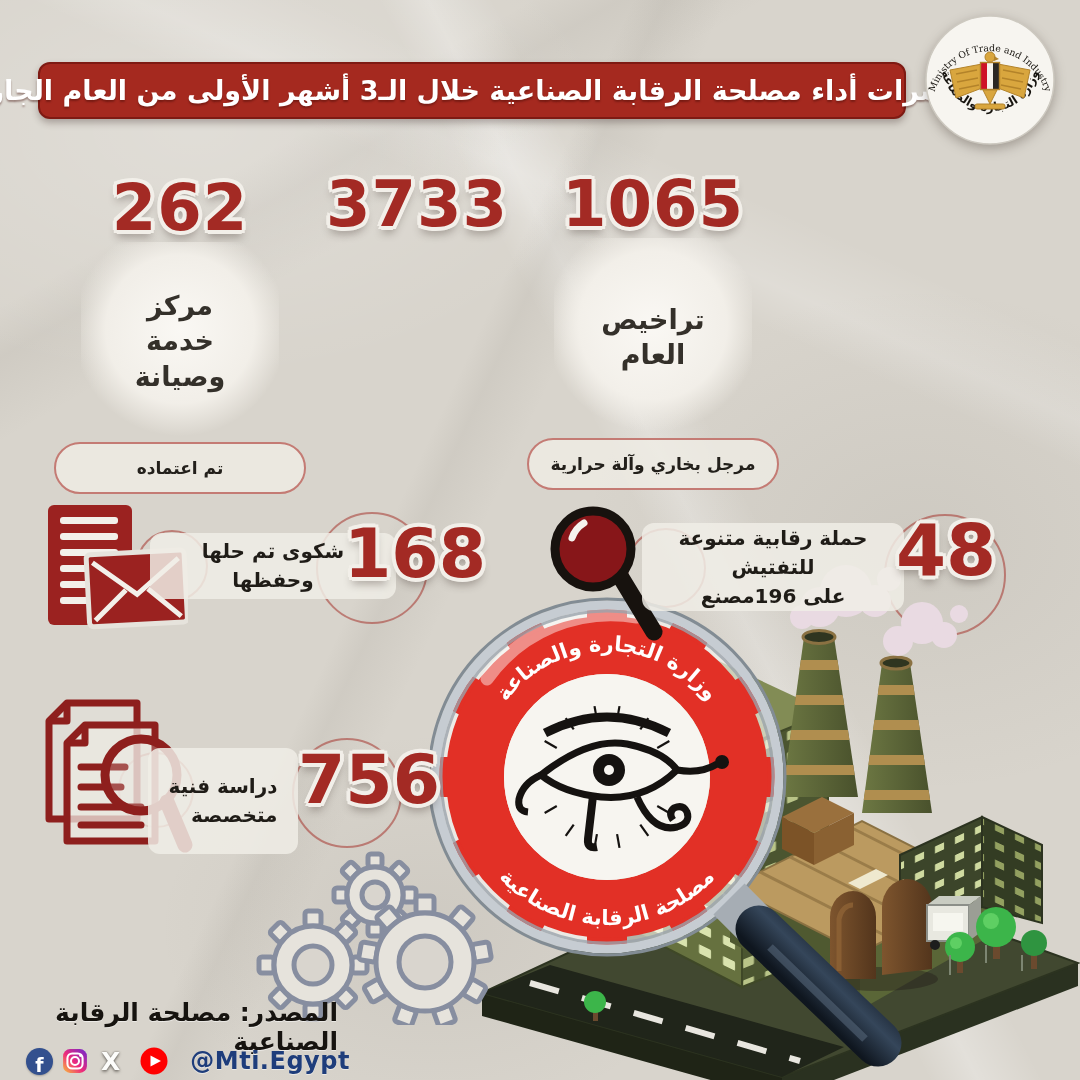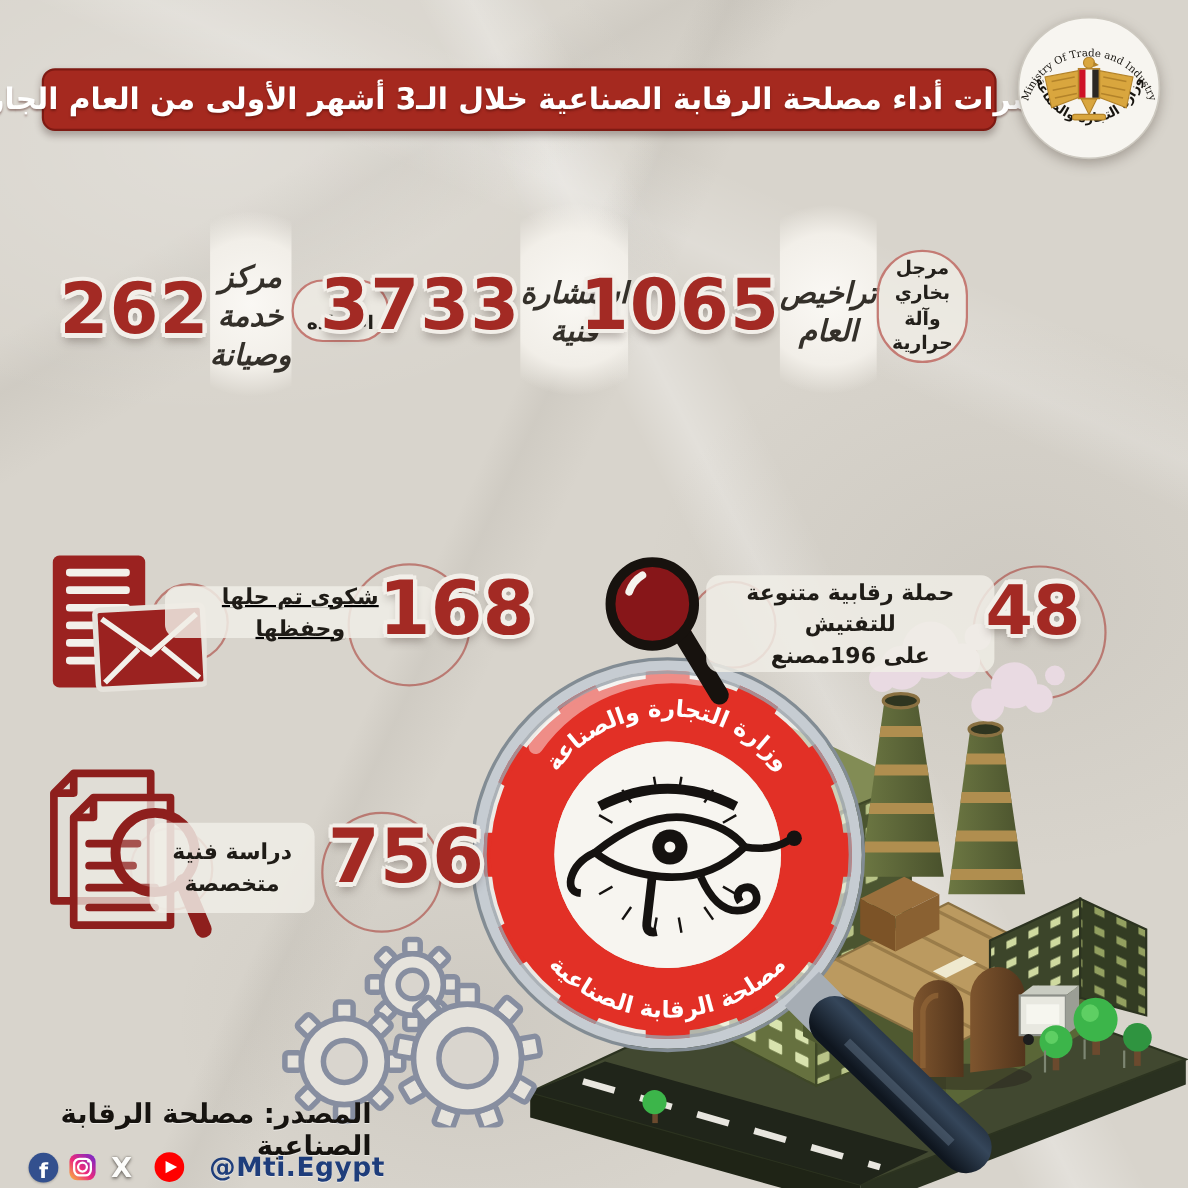--- a/index.html
+++ b/index.html
@@ -20,31 +20,31 @@
   .header-bar { position:absolute; left:38px; top:62px; width:868px; height:57px;
     background:#a5291f; border:2px solid #7e1a13; border-radius:12px;
     box-shadow:0 4px 7px rgba(50,30,25,.30);
     display:flex; align-items:center; justify-content:center; direction:rtl; }
   .header-bar .title { color:#fff; font-weight:bold; font-size:27px; white-space:nowrap;
     text-shadow:0 2px 2px rgba(60,10,5,.4); }
   
   .ministry-logo { position:absolute; left:924px; top:14px; width:132px; height:132px;
     filter:drop-shadow(0 4px 6px rgba(60,50,40,.35)); }
   
-  .stat-col { position:absolute; width:252px; display:flex; flex-direction:row; align-items:center; }
+  .stat-col { position:absolute; width:252px; display:flex; flex-direction:column; align-items:center; }
   .col-a { left:54px;  top:176px; }
   .col-b { left:291px; top:172px; }
   .col-c { left:527px; top:172px; }
   .col-d { left:765px; top:170px; }
   .stat-value { font-size:64px; font-weight:bold; color:#a32a24; letter-spacing:1px; line-height:1;
     text-shadow:-3px -3px 0 #f2efe9, 3px -3px 0 #f2efe9, -3px 3px 0 #f2efe9, 3px 3px 0 #f2efe9,
       -4px 0 0 #f2efe9, 4px 0 0 #f2efe9, 0 -4px 0 #f2efe9, 0 4px 0 #f2efe9, 0 7px 9px rgba(50,35,28,.35); }
-  .stat-circle { width:198px; height:198px; margin-top:13px; display:flex; align-items:center; justify-content:center;
+  .stat-circle { width:198px; height:198px; margin-top:2px; display:flex; align-items:center; justify-content:center;
     background:radial-gradient(circle at 50% 44%, rgba(251,249,245,.97) 0%, rgba(245,242,236,.88) 50%, rgba(245,242,236,0) 72%);
-    text-align:center;font-style:italic; }
+    text-align:center; }
   .stat-label { font-size:27px; font-weight:bold; color:#34302a; line-height:1.3; white-space:pre-line; direction:rtl; }
   .pill { margin-top:2px; width:100%; min-height:52px; border:2px solid #c47b74; border-radius:999px;
     background:rgba(240,237,230,.78); display:flex; align-items:center; justify-content:center;
     padding:4px 12px; text-align:center; }
   .pill span { font-size:17px; font-weight:bold; color:#23201b; direction:rtl; white-space:pre-line; line-height:1.35; }
   .pill.pill-lg { min-height:66px; }
   .pill.pill-lg span { font-size:15px; }
   
   .band { position:absolute; background:rgba(240,237,230,.85); border-radius:12px;
     display:flex; align-items:center; justify-content:center; text-align:center; z-index:2; }
@@ -113,24 +113,20 @@
       <div class="stat-label">مركز
 خدمة
 وصيانة</div>
     </div>
     <div class="pill">
         <span>تم اعتماده</span>
       </div>
   </div>
   <div class="stat-col col-b">
     <div class="stat-value">3733</div>
-    <div class="stat-circle">
-      <div class="stat-label">استشارة
-فنية</div>
-    </div>
   </div>
   <div class="stat-col col-c">
     <div class="stat-value">1065</div>
     <div class="stat-circle">
       <div class="stat-label">تراخيص
 العام</div>
     </div>
     <div class="pill">
         <span>مرجل بخاري وآلة حرارية</span>
       </div>
@@ -143,51 +139,51 @@
     <rect x="30" y="46" width="58" height="7" rx="3" fill="#f3f0ea"></rect>
     <rect x="30" y="62" width="40" height="7" rx="3" fill="#f3f0ea"></rect>
     <rect x="30" y="78" width="30" height="7" rx="3" fill="#f3f0ea"></rect>
     <rect x="30" y="94" width="30" height="7" rx="3" fill="#f3f0ea"></rect>
     <g transform="translate(56,52) rotate(-3)">
       <rect x="0" y="0" width="98" height="72" rx="4" fill="#9b2220" stroke="#e6e3dc" stroke-width="5"></rect>
       <path d="M 6,8 L 49,42 L 92,8" stroke="#f3f0ea" stroke-width="5" fill="none"></path>
       <path d="M 6,66 L 38,37 M 92,66 L 60,37" stroke="#f3f0ea" stroke-width="5" fill="none"></path>
     </g>
   </svg>
-  <div class="band" style="left:150px;top:533px;width:246px;height:47px;text-decoration:underline;">
+  <div class="band" style="left:150px;top:533px;width:246px;height:66px;">
     <span>شكوى تم حلها
 وحفظها</span>
   </div>
   <div class="arc" style="left:136px;top:530px;width:72px;height:72px;"></div>
   <div class="arc" style="left:316px;top:512px;width:112px;height:112px;"></div>
   <div class="metric-num" style="left:344px;top:520px;font-size:68px;">168</div>
 
   <svg class="icon-abs" style="left:548px;top:504px;width:120px;height:140px;" viewBox="0 0 120 140">
     <line x1="72" y1="72" x2="106" y2="128" stroke="#17120e" stroke-width="17" stroke-linecap="round"></line>
     <circle cx="45" cy="45" r="38" fill="#871619" stroke="#17120e" stroke-width="9"></circle>
     <path d="M 24,34 A 28,28 0 0 1 36,19" stroke="#f6f3ee" stroke-width="7" stroke-linecap="round" fill="none"></path>
   </svg>
   <div class="band" style="left:642px;top:523px;width:262px;height:88px;text-align:center;">
     <span>حملة رقابية متنوعة للتفتيش
 على 196مصنع</span>
   </div>
   <div class="arc" style="left:626px;top:528px;width:80px;height:80px;"></div>
   <div class="arc" style="left:884px;top:514px;width:122px;height:122px;"></div>
-  <div class="metric-num" style="left:896px;top:514px;font-size:62px;margin-top:10px;">48</div>
+  <div class="metric-num" style="left:896px;top:514px;font-size:72px;">48</div>
 
   <svg class="icon-abs" style="left:25px;top:695px;width:172px;height:172px;" viewBox="0 0 172 172">
     <path d="M 42,8 L 112,8 L 112,124 L 24,124 L 24,26 Z" fill="rgba(236,233,226,.45)" stroke="#8e1f1d" stroke-width="7" stroke-linejoin="round"></path>
     <path d="M 42,8 L 42,26 L 24,26" fill="none" stroke="#8e1f1d" stroke-width="7" stroke-linejoin="round"></path>
     <path d="M 60,30 L 130,30 L 130,146 L 42,146 L 42,48 Z" fill="rgba(236,233,226,.75)" stroke="#8e1f1d" stroke-width="7" stroke-linejoin="round"></path>
     <path d="M 60,30 L 60,48 L 42,48" fill="none" stroke="#8e1f1d" stroke-width="7" stroke-linejoin="round"></path>
     <path d="M 56,72 L 100,72 M 56,92 L 96,92 M 56,112 L 116,112 M 56,130 L 116,130" stroke="#8e1f1d" stroke-width="7" stroke-linecap="round"></path>
     <circle cx="116" cy="80" r="36" fill="rgba(240,237,230,.25)" stroke="#8e1f1d" stroke-width="9"></circle>
     <line x1="142" y1="107" x2="160" y2="150" stroke="#8e1f1d" stroke-width="15" stroke-linecap="round"></line>
   </svg>
-  <div class="band" style="left:136px;top:748px;width:150px;height:82px;">
+  <div class="band" style="left:148px;top:748px;width:150px;height:106px;text-align:right;">
     <span>دراسة فنية
 متخصصة</span>
   </div>
   <div class="arc" style="left:118px;top:752px;width:76px;height:76px;"></div>
   <div class="arc" style="left:292px;top:738px;width:110px;height:110px;"></div>
   <div class="metric-num" style="left:298px;top:746px;font-size:68px;">756</div>
 
   <svg class="factory-scene" viewBox="0 0 650 525">
     <defs>
       <pattern id="winA" width="24" height="21" patternUnits="userSpaceOnUse" patternTransform="skewY(26)">

